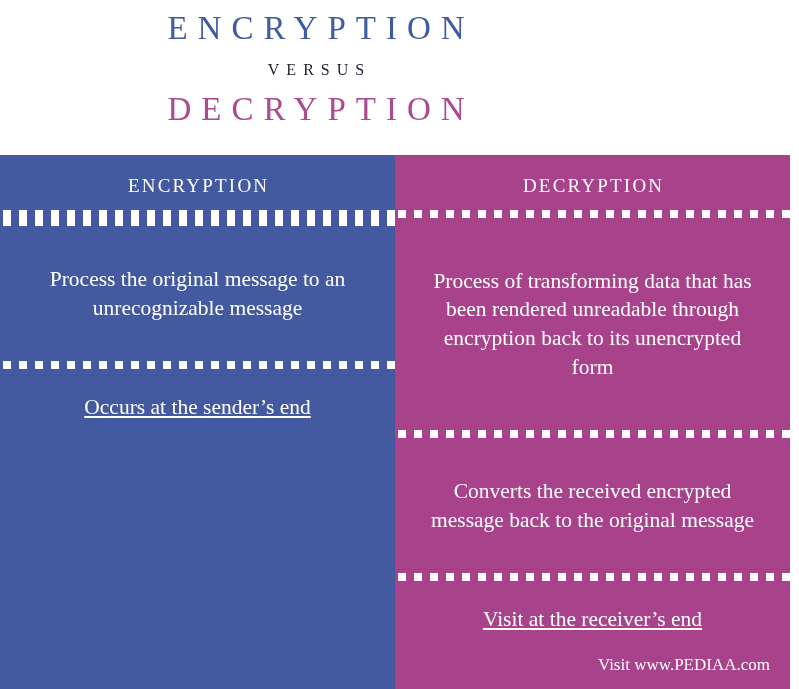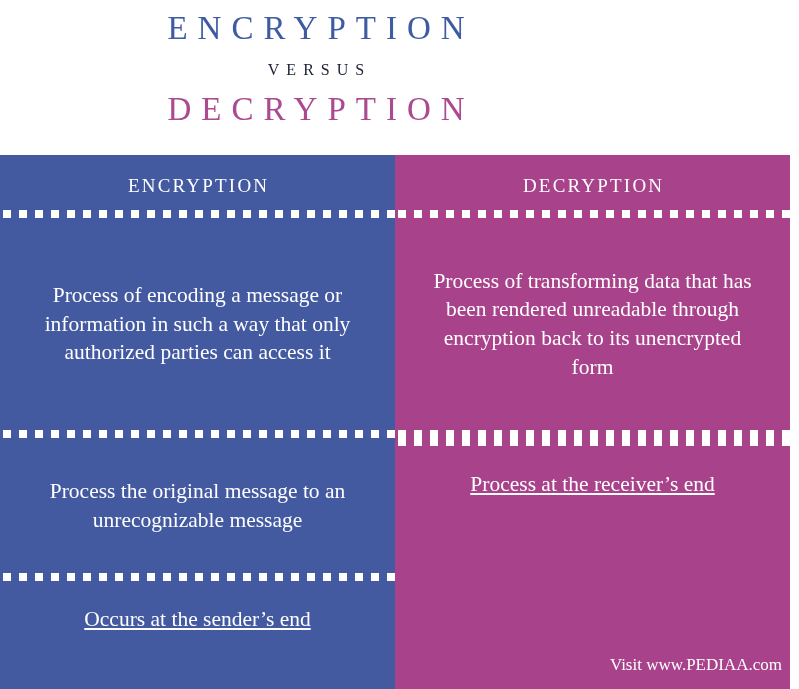--- a/index.html
+++ b/index.html
@@ -133,21 +133,21 @@
     background-size: 16px 8px;
     background-repeat: repeat-x;
     background-position: 3px 0;
   }
 
   .dash-after-header { margin-top: 0; }
 
   
   .footer-credit {
     position: absolute;
-    right: 8px;
+    right: 20px;
     bottom: 14px;
     color: #ffffff;
     font-size: 17px;
     white-space: nowrap;
   }
 </style>
 </head>
 <body>
 
 <div id="infographic">
@@ -157,39 +157,39 @@
     <div class="title-versus">VERSUS</div>
     <div class="title-main title-decryption">DECRYPTION</div>
   </div>
 
   <div class="table-wrap">
 
     <div class="column left">
       <div class="cell cell-header">ENCRYPTION</div>
       <div class="dash-sep dash-after-header"></div>
 
-      <div class="cell cell-text row-0">Process of encoding a message or information in such a way that only authorized parties can access it</div>
       <div class="dash-sep"></div>
 
       <div class="cell cell-text row-1">Process the original message to an unrecognizable message</div>
       <div class="dash-sep"></div>
 
       <div class="cell cell-text row-2">Occurs at the sender’s end</div>
     </div>
 
     <div class="gutter"></div>
 
     <div class="column right">
       <div class="cell cell-header">DECRYPTION</div>
       <div class="dash-sep dash-after-header"></div>
 
       <div class="cell cell-text row-0">Process of transforming data that has been rendered unreadable through encryption back to its unencrypted form</div>
       <div class="dash-sep"></div>
 
+      <div class="cell cell-text row-1">Converts the received encrypted message back to the original message</div>
       <div class="dash-sep"></div>
 
-      <div class="cell cell-text row-2">Process at the receiver’s end</div>
+      <div class="cell cell-text row-2">Visit at the receiver’s end</div>
 
       <div class="footer-credit">Visit www.PEDIAA.com</div>
     </div>
 
   </div>
 </div>
 
 </body></html>

